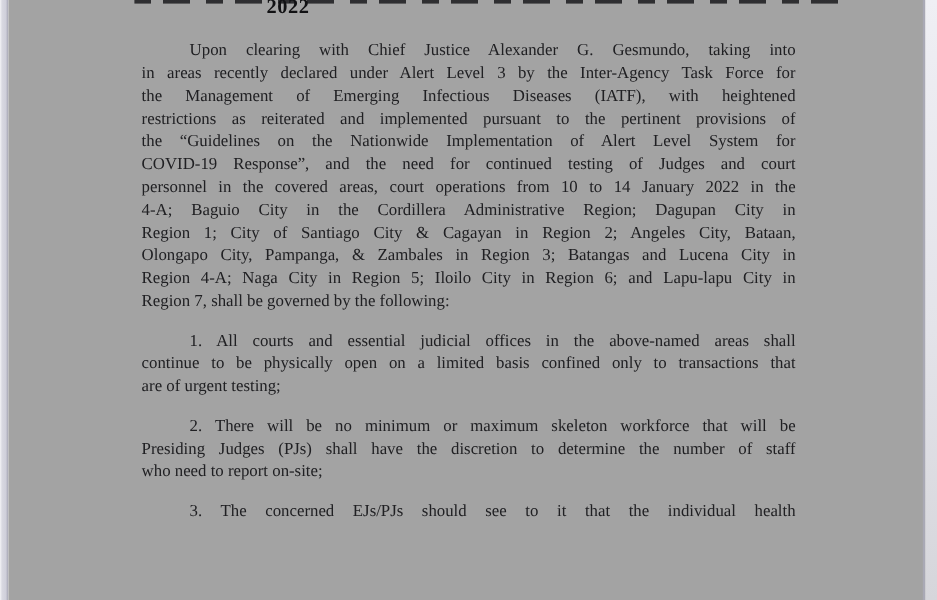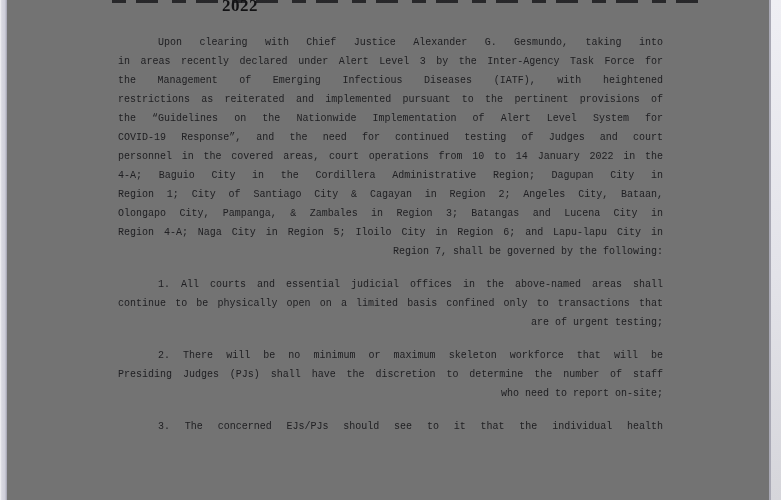--- a/index.html
+++ b/index.html
@@ -4,21 +4,21 @@
 <style>
   html, body {
     margin: 0; padding: 0;
     width: 781px; height: 500px;
     overflow: hidden;
     background: #ffffff;
   }
   .page {
     position: relative;
     width: 781px; height: 500px;
-    background: #737373;
+    background: #a3a3a3;
     font-family: "Liberation Serif", "DejaVu Serif", serif;
     color: #202023;
   }
   
   .edge-left {
     position: absolute; left: 0; top: 0; bottom: 0; width: 7px;
     background: linear-gradient(90deg, #f4f4f7 0%, #d8d8e1 25%, #cfcfda 70%, #a7a7b5 96%, #e9e9ee 100%);
   }
   .edge-right-line {
     position: absolute; left: 769px; top: 0; bottom: 0; width: 2px;
@@ -47,29 +47,28 @@
   }
   .doc {
     position: absolute; left: 118px; top: 33px; width: 545px;
   }
   .para { margin: 0; }
   .para + .para { margin-top: 14px; }
   .line {
     display: block;
     height: 19px;
     overflow: hidden;
-    font-size: 10px;
+    font-size: 14px;
     line-height: 19px;
     text-align: justify;
     white-space: normal;
-    font-family: Liberation Mono, monospace;
   }
   
   .line::after { content: ""; display: inline-block; width: 100%; height: 0; }
-  .line.last { text-align: right; }
+  .line.last { text-align: left; }
   .line.last::after { content: none; }
   .line.first { text-indent: 40px; }
 </style>
 </head>
 <body>
 
 <div class="page">
   <div class="clipped-line"></div>
   <div class="year">2022</div>
   <div class="doc">

